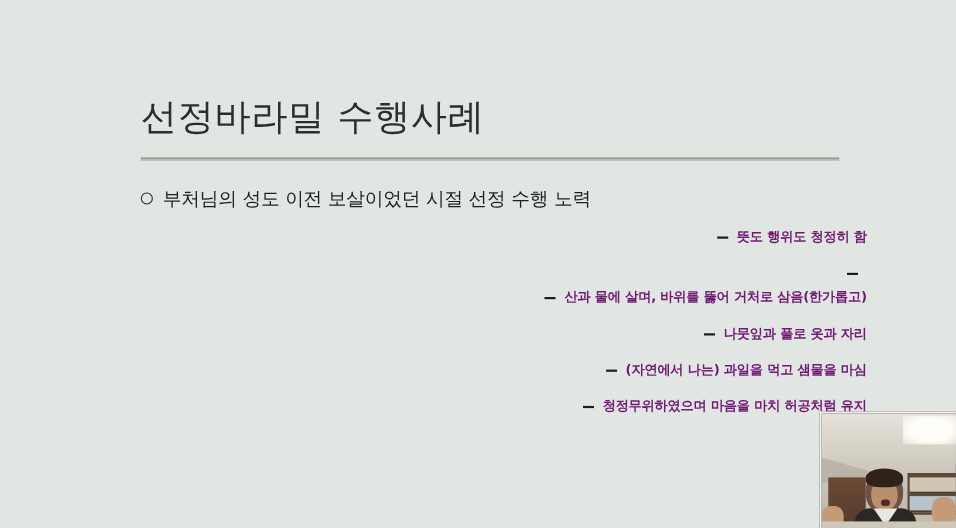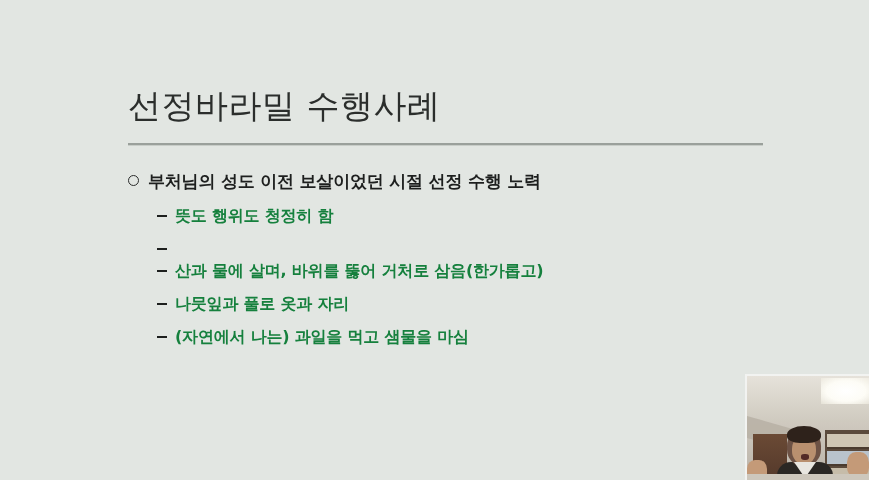--- a/index.html
+++ b/index.html
@@ -54,46 +54,47 @@
     top: 168px;
     width: 660px;
   }
 
   .bullet-l1 {
     display: flex;
     align-items: flex-start;
     margin: 0 0 9px 0;
     font-size: 17px;
     line-height: 26px;
-    font-weight: bold;
+    font-weight: normal;
     color: #1d1f1e;
     letter-spacing: -0.2px;
   }
 
   .marker-circle {
     flex: 0 0 auto;
     width: 11px;
     height: 11px;
     margin-top: 7px;
     margin-right: 9px;
     border: 1.6px solid #2a2c2b;
     border-radius: 50%;
     box-sizing: border-box;
   }
 
   .bullet-l2 {
     display: flex;
     align-items: flex-start;
     margin: 0 0 8px 0;
     padding-left: 29px;
-    font-size: 16px;
+    font-size: 12px;
     line-height: 25px;
     font-weight: bold;
-    color: #15803d;
+    color: #701a75;
     letter-spacing: -0.2px;
+    justify-content: flex-end;
   }
 
   .bullet-l2.spaced { margin-bottom: 8px; }
 
   .marker-dash {
     flex: 0 0 auto;
     width: 10px;
     height: 2px;
     margin-top: 12px;
     margin-right: 8px;
@@ -267,20 +268,24 @@
     <div class="bullet-l2 spaced">
       <span class="marker-dash"></span>
       <span class="bullet-text">나뭇잎과 풀로 옷과 자리</span>
     </div>
 
     <div class="bullet-l2 spaced">
       <span class="marker-dash"></span>
       <span class="bullet-text">(자연에서 나는) 과일을 먹고 샘물을 마심</span>
     </div>
 
+    <div class="bullet-l2">
+      <span class="marker-dash"></span>
+      <span class="bullet-text">청정무위하였으며 마음을 마치 허공처럼 유지</span>
+    </div>
 
   </div>
 
   <div class="pip">
     <div class="pip-scene">
       <div class="pip-ceiling"></div>
       <div class="pip-ceiling-edge"></div>
       <div class="pip-lamp"></div>
       <div class="pip-door"></div>
       <div class="pip-shelf">

